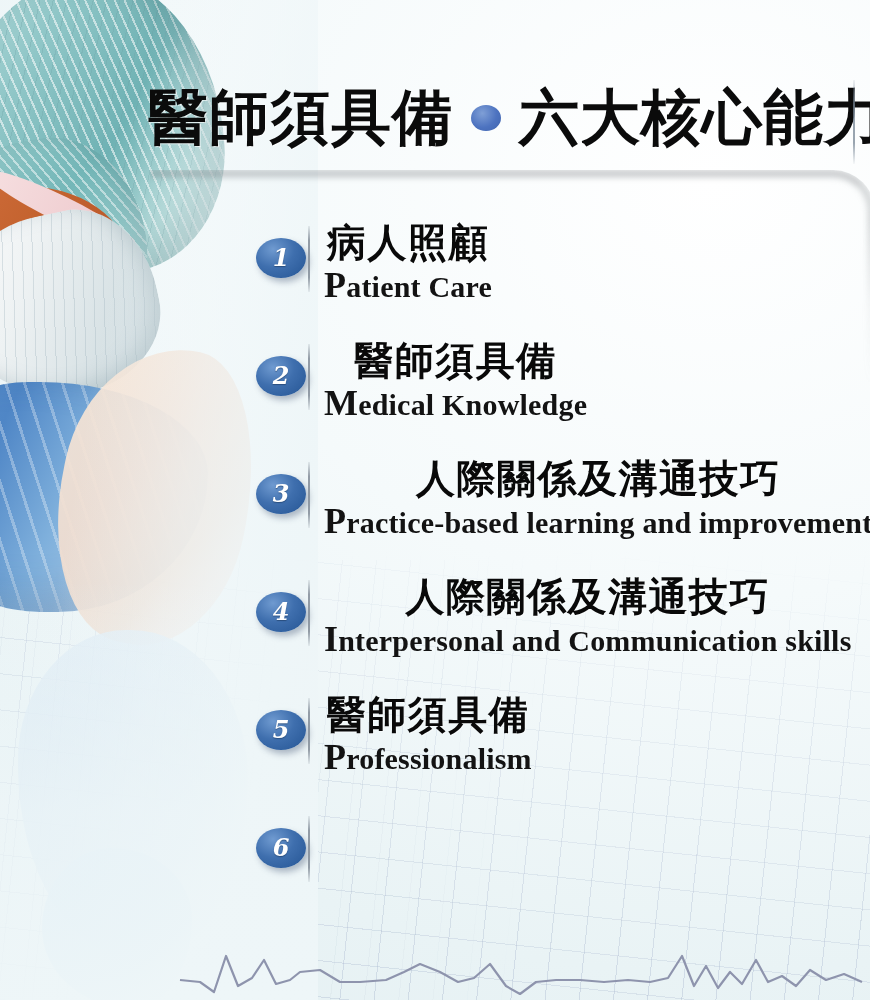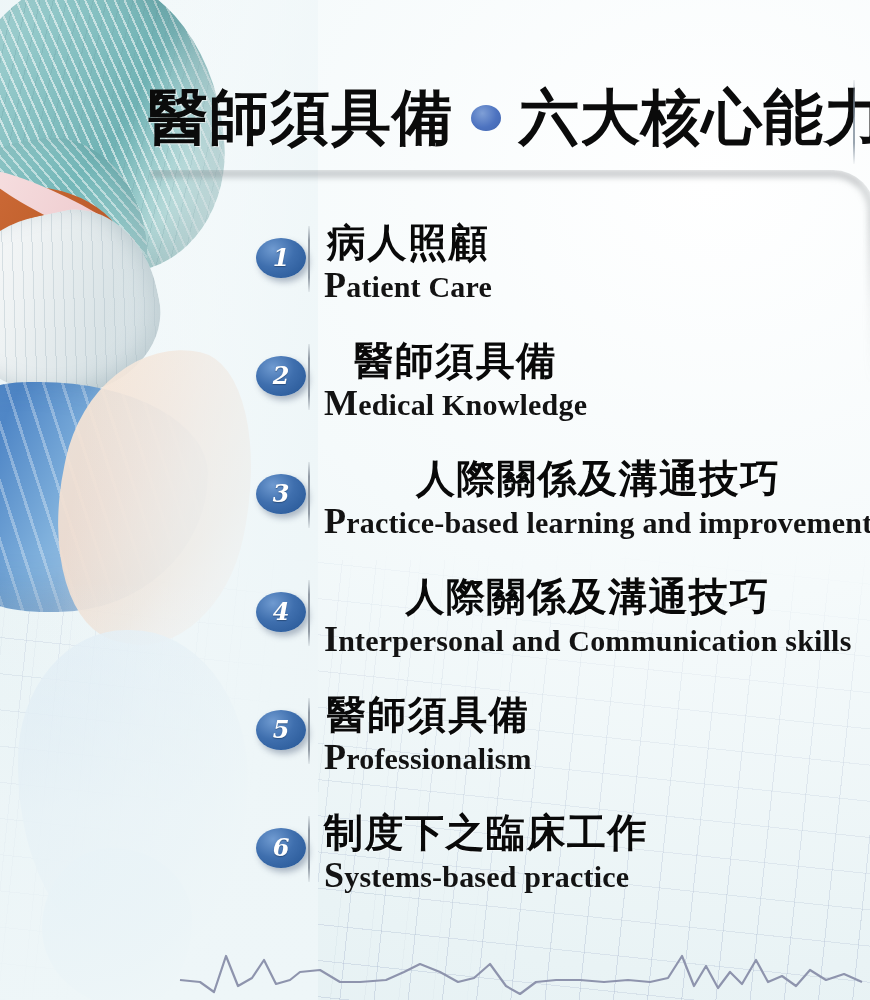--- a/index.html
+++ b/index.html
@@ -276,20 +276,16 @@
         <div class="zh">醫師須具備</div>
         <div class="en"><span class="cap1">P</span><span>rofessionalism</span></div>
       </div>
     </div>
 
     <div class="item">
       <div class="badge">
         <span>6</span>
       </div>
       <div class="vrule"></div>
-      <div class="texts">
-        <div class="zh">制度下之臨床工作</div>
-        <div class="en"><span class="cap1">S</span><span>ystems-based practice</span></div>
-      </div>
     </div>
 
   </div>
 </div>
 
 </body></html>

